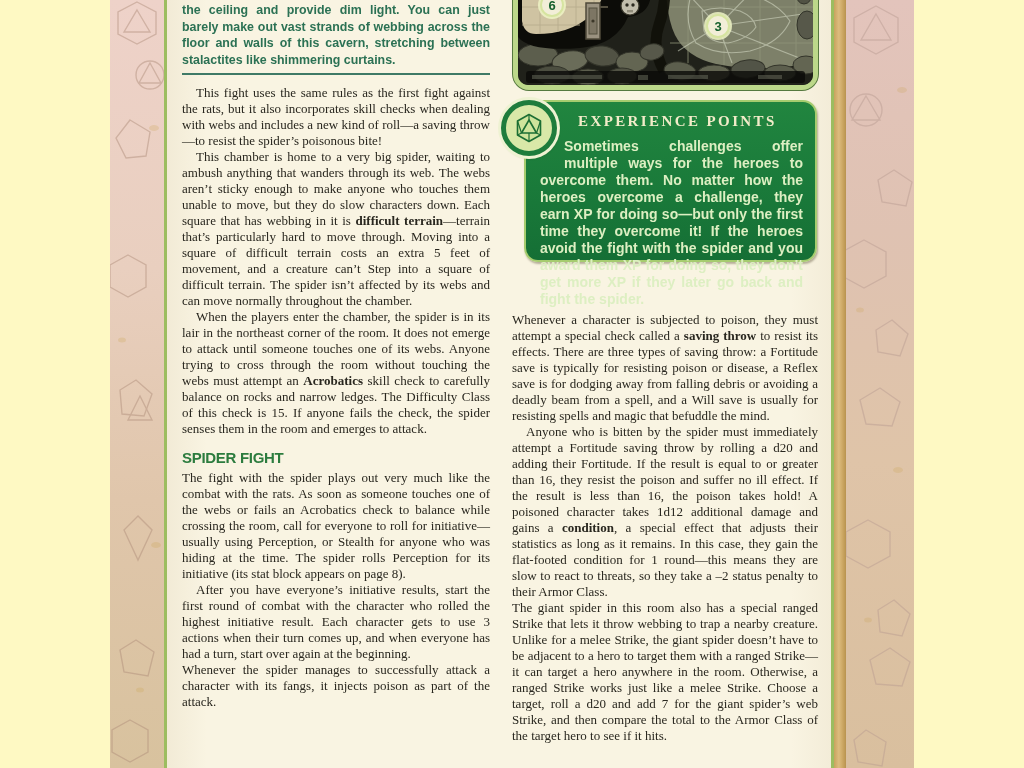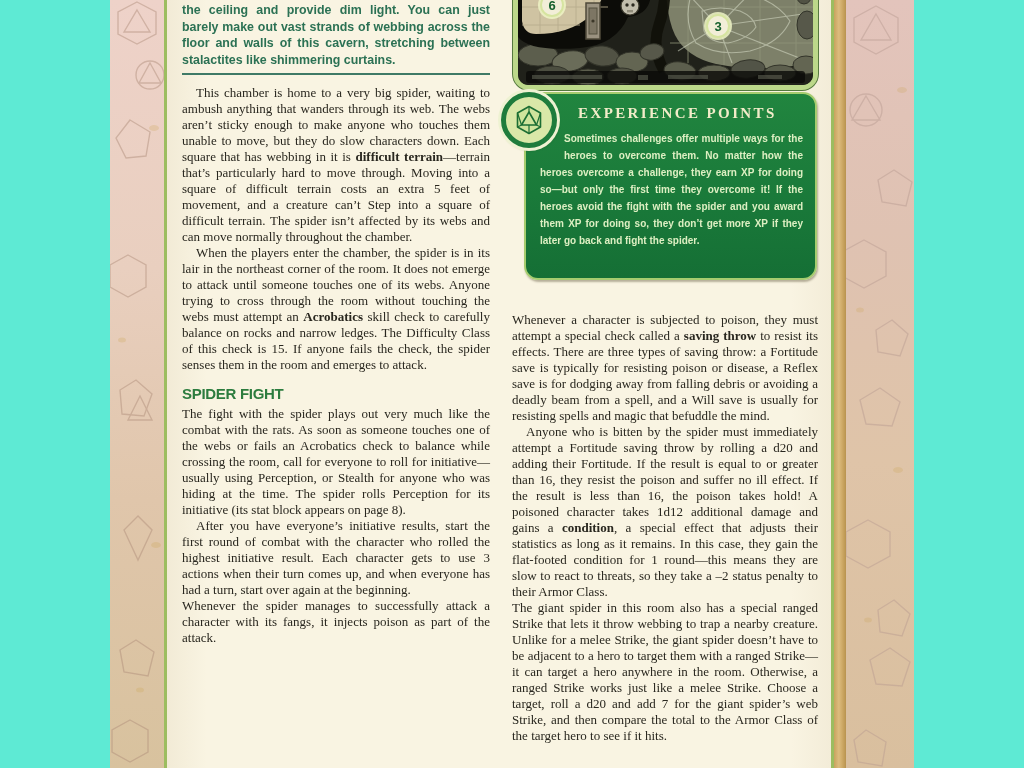--- a/index.html
+++ b/index.html
@@ -1,16 +1,16 @@
 <!DOCTYPE html>
 <html><head>
 <meta charset="utf-8">
 <style>
   html,body{margin:0;padding:0;background:#181611;}
-  .screen{position:relative;width:1024px;height:768px;overflow:hidden;background:#5eead4;
+  .screen{position:relative;width:1024px;height:768px;overflow:hidden;background:#fef9c3;
           font-family:"Liberation Serif",serif;}
   
   .parch{position:absolute;top:0;height:768px;overflow:hidden;}
   .parch-left{left:110px;width:54px;background:linear-gradient(180deg,#eed2c9 0%,#e9cfbf 35%,#e0c6ab 65%,#d8c29e 100%);}
   .parch-right{left:846px;width:68px;background:linear-gradient(180deg,#e3c4bc 0%,#dfc2b2 30%,#dfc4a8 60%,#d9bf9e 100%);}
   .gold-strip{position:absolute;top:0;left:834px;width:12px;height:768px;
       background:linear-gradient(90deg,#c8a35e 0%,#ddbc7e 40%,#caa561 75%,#b8934f 100%);}
   .page-border{position:absolute;top:0;width:3px;height:768px;background:#9cbd60;}
   .page-border.left{left:164px;} .page-border.right{left:831px;}
   .page{position:absolute;top:0;left:167px;width:664px;height:768px;
@@ -33,27 +33,27 @@
   .map-frame{position:absolute;left:513px;top:-46px;width:295px;height:126px;
       border:5px solid #bcd88a;border-radius:16px;background:#20211a;
       box-shadow:0 0 0 1px #55793f, inset 0 0 0 2px #2f4a28;}
   .map-frame svg{position:absolute;left:0;top:0;border-radius:10px;}
   .map-token{position:absolute;width:24px;height:24px;border-radius:50%;
       background:#f2eed8;border:2px solid #d6e4a0;box-shadow:0 0 0 2px rgba(238,244,198,.85);
       display:flex;align-items:center;justify-content:center;
       font-family:"Liberation Sans",sans-serif;font-weight:bold;font-size:13px;color:#17612e;box-sizing:border-box;}
   .token-6{left:22px;top:34px;} .token-3{left:188px;top:55px;}
   
-  .xp-box{position:absolute;left:524px;top:92px;width:293px;height:188px;box-sizing:border-box;
+  .xp-box{position:absolute;left:524px;top:100px;width:293px;height:162px;box-sizing:border-box;
       background:linear-gradient(180deg,#21853f 0%,#1a7a3a 55%,#156f35 100%);
       border:2px solid #a6cc6f;border-radius:14px;box-shadow:1px 2px 2px rgba(60,50,20,.35);}
   .xp-title{margin:9px 10px 2px 52px;font-family:"Liberation Serif",serif;font-weight:bold;
       font-size:15px;letter-spacing:2.4px;color:#f2ecc9;line-height:20px;}
   .xp-text{margin:7px 12px 0 14px;font-family:"Liberation Sans",sans-serif;font-weight:600;
-      font-size:10px;line-height:17px;color:#ddefc2;text-align:justify;}
+      font-size:14px;line-height:17px;color:#ddefc2;text-align:justify;}
   .xp-text .bp.ind{text-indent:13px;}
   .xp-text .bp:first-child::before{content:"";float:left;width:24px;height:26px;}
   .xp-icon{position:absolute;left:-25px;top:-2px;width:46px;height:46px;border-radius:50%;
       background:#d9e8a8;border:5px solid #1e7c3c;
       box-shadow:0 0 0 3px #eef2d2, 1px 2px 3px rgba(40,40,20,.4);
       display:flex;align-items:center;justify-content:center;}
 </style>
 </head>
 <body>
 
@@ -111,20 +111,21 @@
   <div class="gold-strip"></div>
   <div class="page-border left"></div>
   <div class="page-border right"></div>
 
   <div class="page"></div>
 
   <div class="col col-left">
     <p class="read-aloud">the ceiling and provide dim light. You can just barely make out vast strands of webbing across the floor and walls of this cavern, stretching between stalactites like shimmering curtains.</p>
     <hr class="ra-rule">
     <div>
+        <p class="bp ind"><span>This fight uses the same rules as the first fight against the rats, but it also incorporates skill checks when dealing with webs and includes a new kind of roll—a saving throw—to resist the spider’s poisonous bite!</span></p>
         <p class="bp ind"><span>This chamber is home to a very big spider, waiting to ambush anything that wanders through its web. The webs aren’t sticky enough to make anyone who touches them unable to move, but they do slow characters down. Each square that has webbing in it is </span><span class="bold">difficult terrain</span><span>—terrain that’s particularly hard to move through. Moving into a square of difficult terrain costs an extra 5 feet of movement, and a creature can’t Step into a square of difficult terrain. The spider isn’t affected by its webs and can move normally throughout the chamber.</span></p>
         <p class="bp ind"><span>When the players enter the chamber, the spider is in its lair in the northeast corner of the room. It does not emerge to attack until someone touches one of its webs. Anyone trying to cross through the room without touching the webs must attempt an </span><span class="bold">Acrobatics</span><span> skill check to carefully balance on rocks and narrow ledges. The Difficulty Class of this check is 15. If anyone fails the check, the spider senses them in the room and emerges to attack.</span></p>
       </div>
     <h2 class="sec-heading">SPIDER FIGHT</h2>
     <div>
         <p class="bp"><span>The fight with the spider plays out very much like the combat with the rats. As soon as someone touches one of the webs or fails an Acrobatics check to balance while crossing the room, call for everyone to roll for initiative—usually using Perception, or Stealth for anyone who was hiding at the time. The spider rolls Perception for its initiative (its stat block appears on page 8).</span></p>
         <p class="bp ind"><span>After you have everyone’s initiative results, start the first round of combat with the character who rolled the highest initiative result. Each character gets to use 3 actions when their turn comes up, and when everyone has had a turn, start over again at the beginning.</span></p>
       </div>
     <div>
         <p class="bp"><span>Whenever the spider manages to successfully attack a character with its fangs, it injects poison as part of the attack.</span></p>

